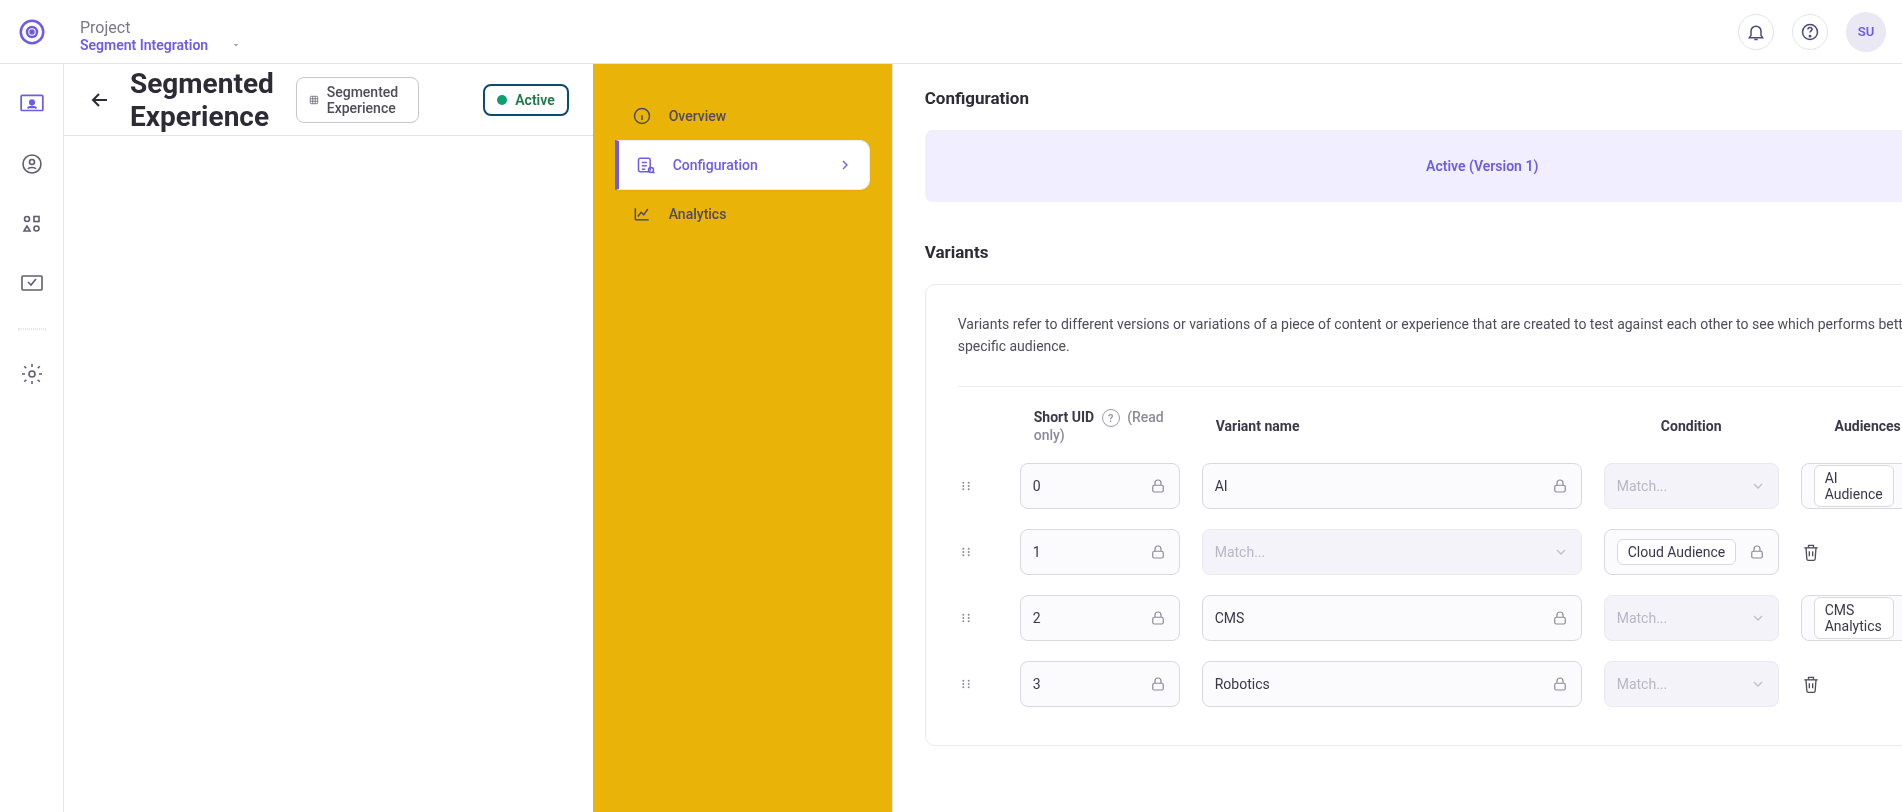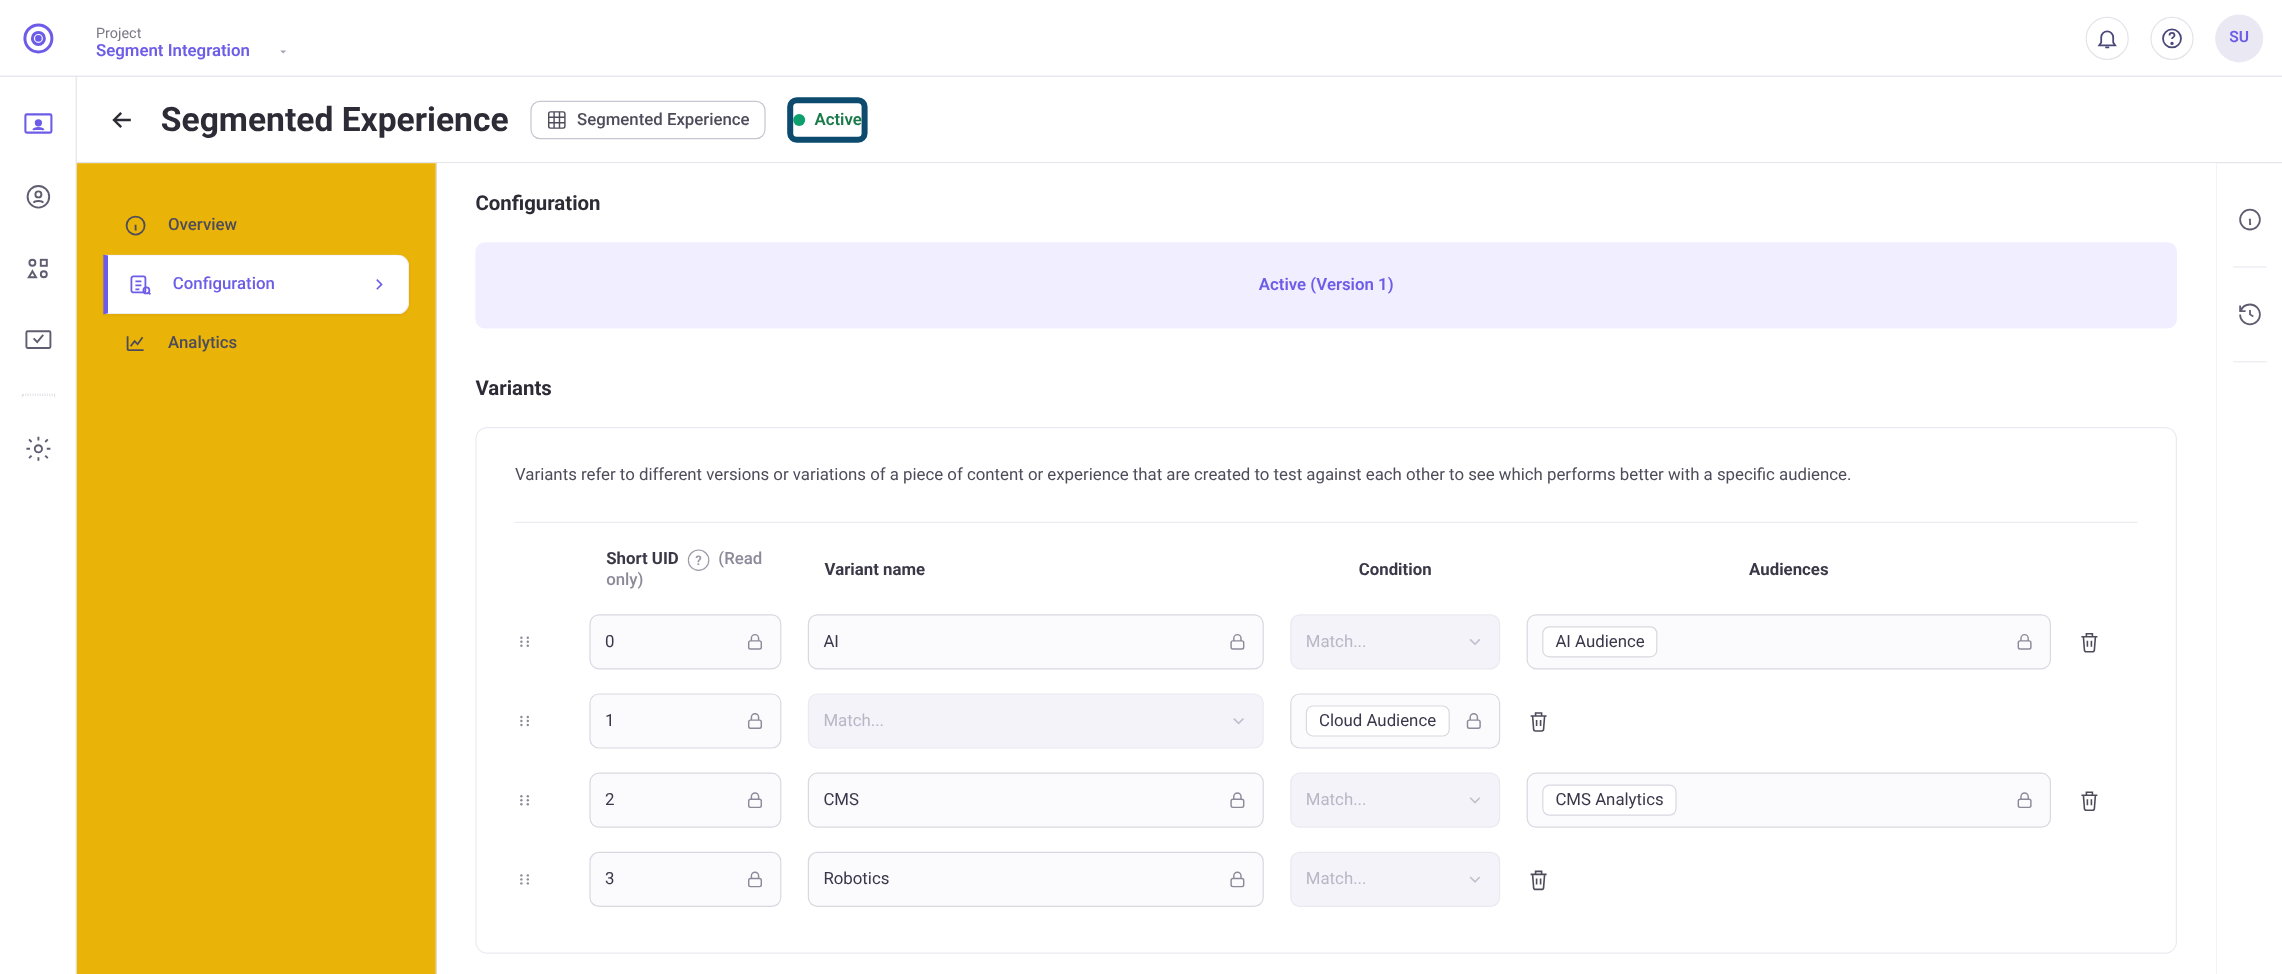--- a/index.html
+++ b/index.html
@@ -30,21 +30,21 @@
   display: flex;
   align-items: center;
   padding: 0 16px 0 0;
 }
 .logo {
   width: 64px; height: 64px;
   display:flex; align-items:center; justify-content:center;
   color: var(--purple);
 }
 .project-block { padding: 8px 0 0 16px; }
-.project-label { font-size: 12px; color: var(--muted); }
+.project-label { font-size: 16px; color: var(--muted); }
 .project-name {
   color: var(--purple);
   font-weight: 600;
   display:flex; align-items:center; gap:22px;
   cursor: pointer;
 }
 .project-name svg { color: #A7A4B3; }
 .topbar-spacer { flex:1; }
 .top-icons { display:flex; align-items:center; gap:18px; }
 .top-icon {
@@ -67,37 +67,38 @@
   width: 64px; border-right: 1px solid var(--border);
   display:flex; flex-direction:column; align-items:center;
   padding-top:24px; gap:28px; color:#4B497A;
 }
 .leftrail .rail-item { width:32px; height:32px; display:flex; align-items:center; justify-content:center; cursor:pointer; color: var(--purple); }
 .leftrail .rail-item.active { color: var(--purple); }
 .leftrail .rail-item.muted { color:#5F5D70; }
 .leftrail .divider { width:28px; height:1px; background: #E4E3E9; margin:0; border:dotted 1px #E4E3E9; background:none; }
 
 
-.main { flex:1; display:flex; flex-direction:column; min-width:0; }
+.main { flex:1; display:flex; flex-direction:row; min-width:0; }
 .pagehead {
   height: 72px; display:flex; align-items:center; gap:18px;
   padding: 0 24px; border-bottom:1px solid var(--border);
 }
 .back { width:28px; height:28px; display:flex;align-items:center;justify-content:center; cursor:pointer; }
 .page-title { font-size: 28px; font-weight:700; }
 .tag-box {
   border:1px solid #C7C5D0; border-radius:8px;
   padding:6px 12px; display:flex; align-items:center; gap:8px;
   color:#4E4C5A; font-weight:500;
 }
 .status-pill {
-  border:5px solid #0c4a6e; border-radius:8px;
-  padding:6px 0; display:flex; align-items:center; gap:8px;
+  border:2px solid #0c4a6e; border-radius:8px;
+  padding:6px 12px; display:flex; align-items:center; gap:8px;
   color:#1B7A4A; font-weight:600;
   background:#fff;
+  margin-left:46px;
 }
 .status-dot { width:10px; height:10px; background:var(--green); border-radius:50%; }
 
 
 .inner { flex:1; display:flex; min-height:0; }
 .sidenav {
   width: 300px; border-right:1px solid var(--border);
   padding: 28px 22px; background:#eab308;
 }
 .sidenav .navitem {

